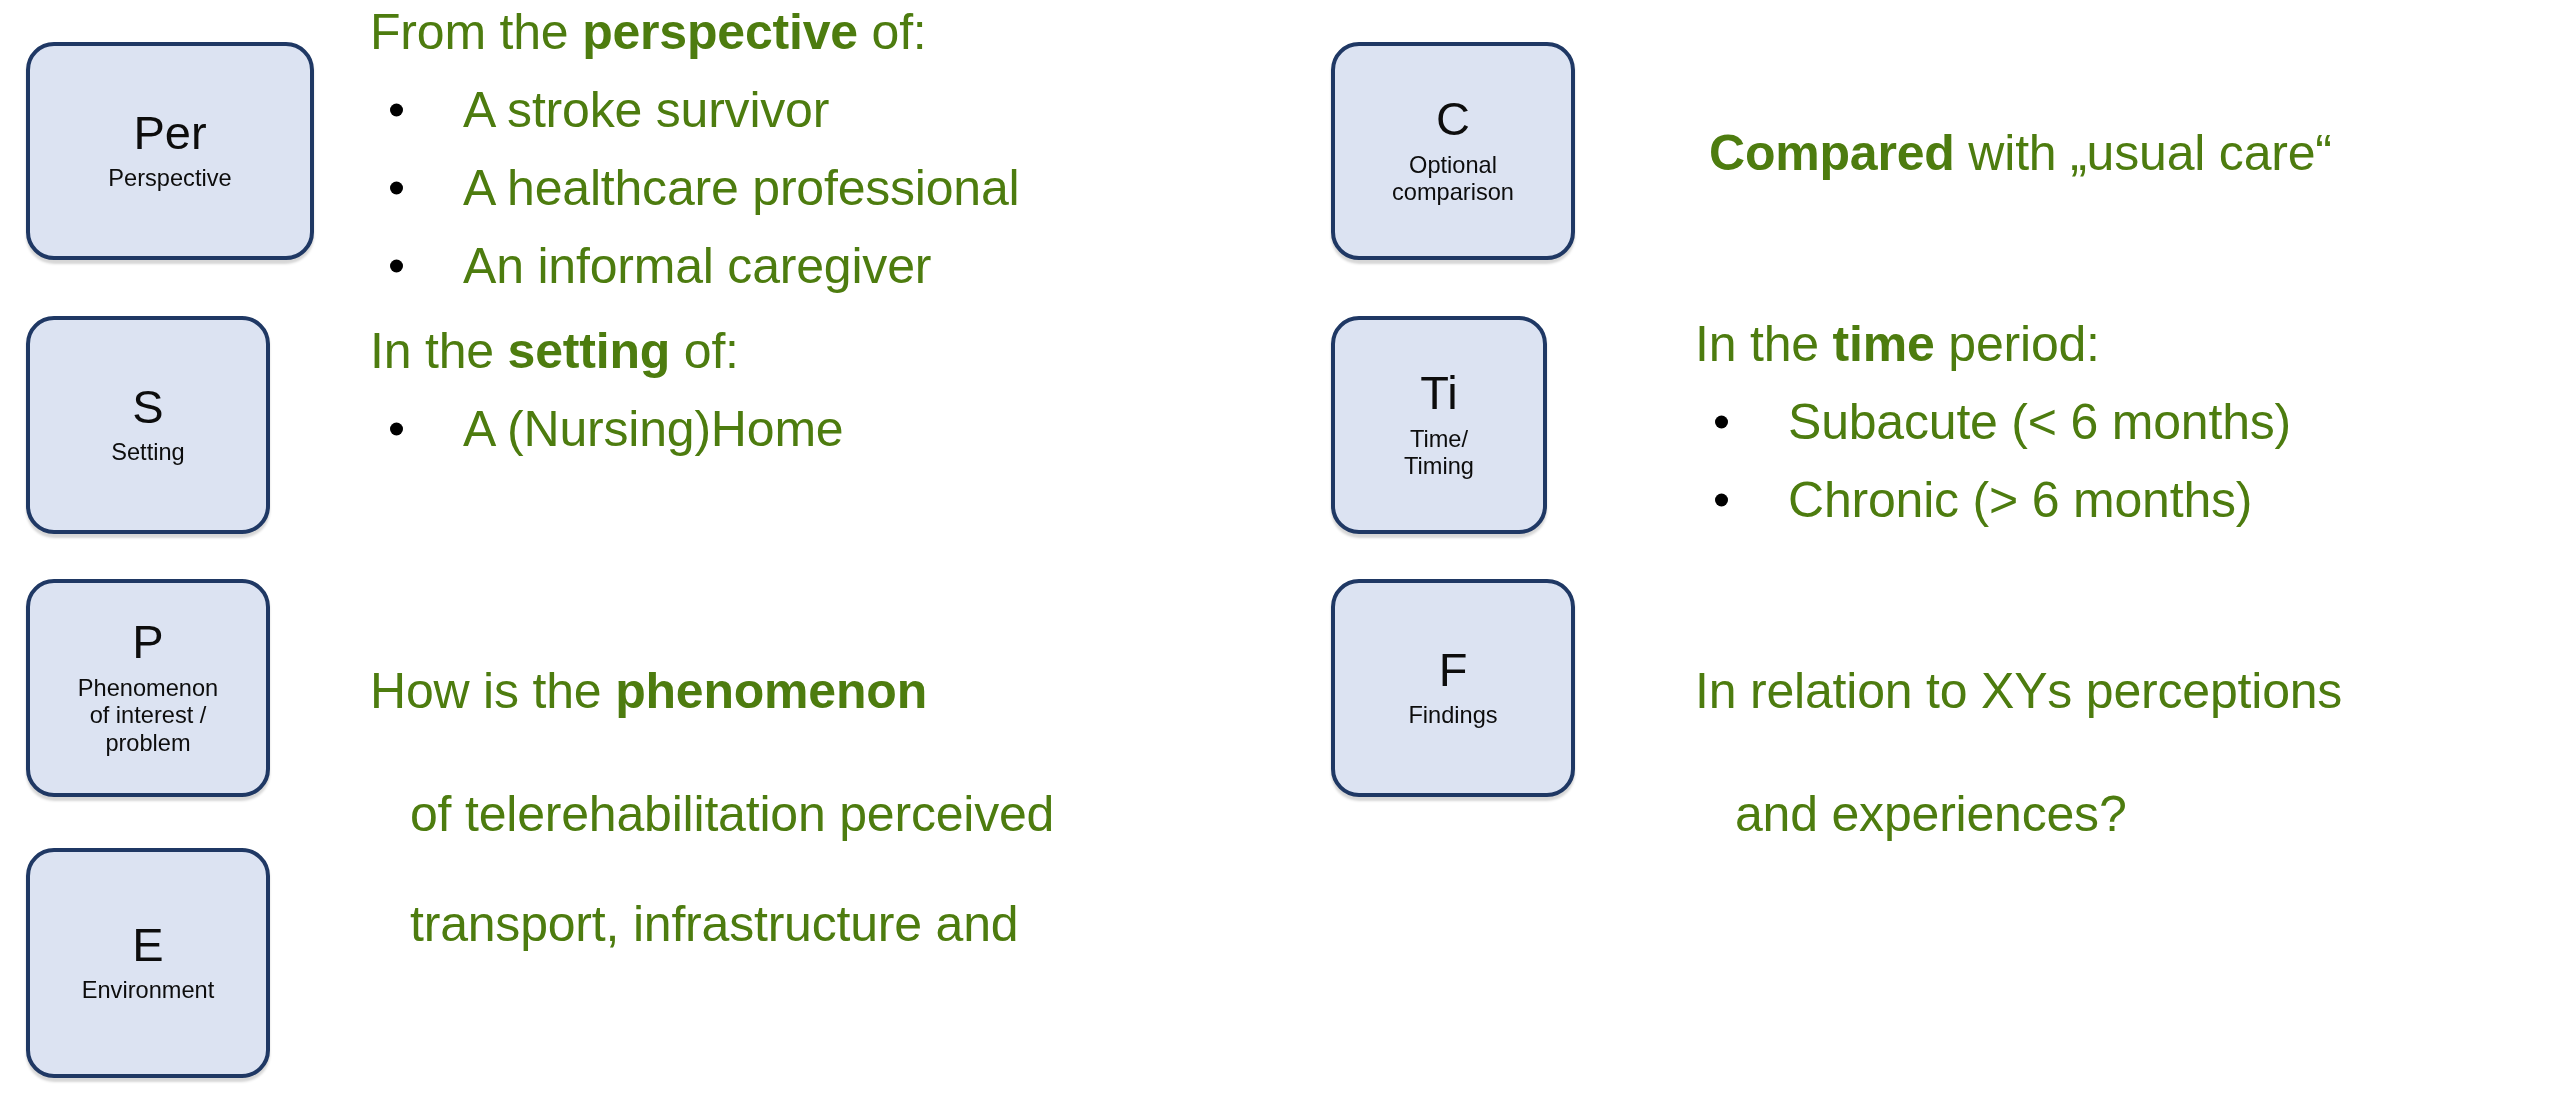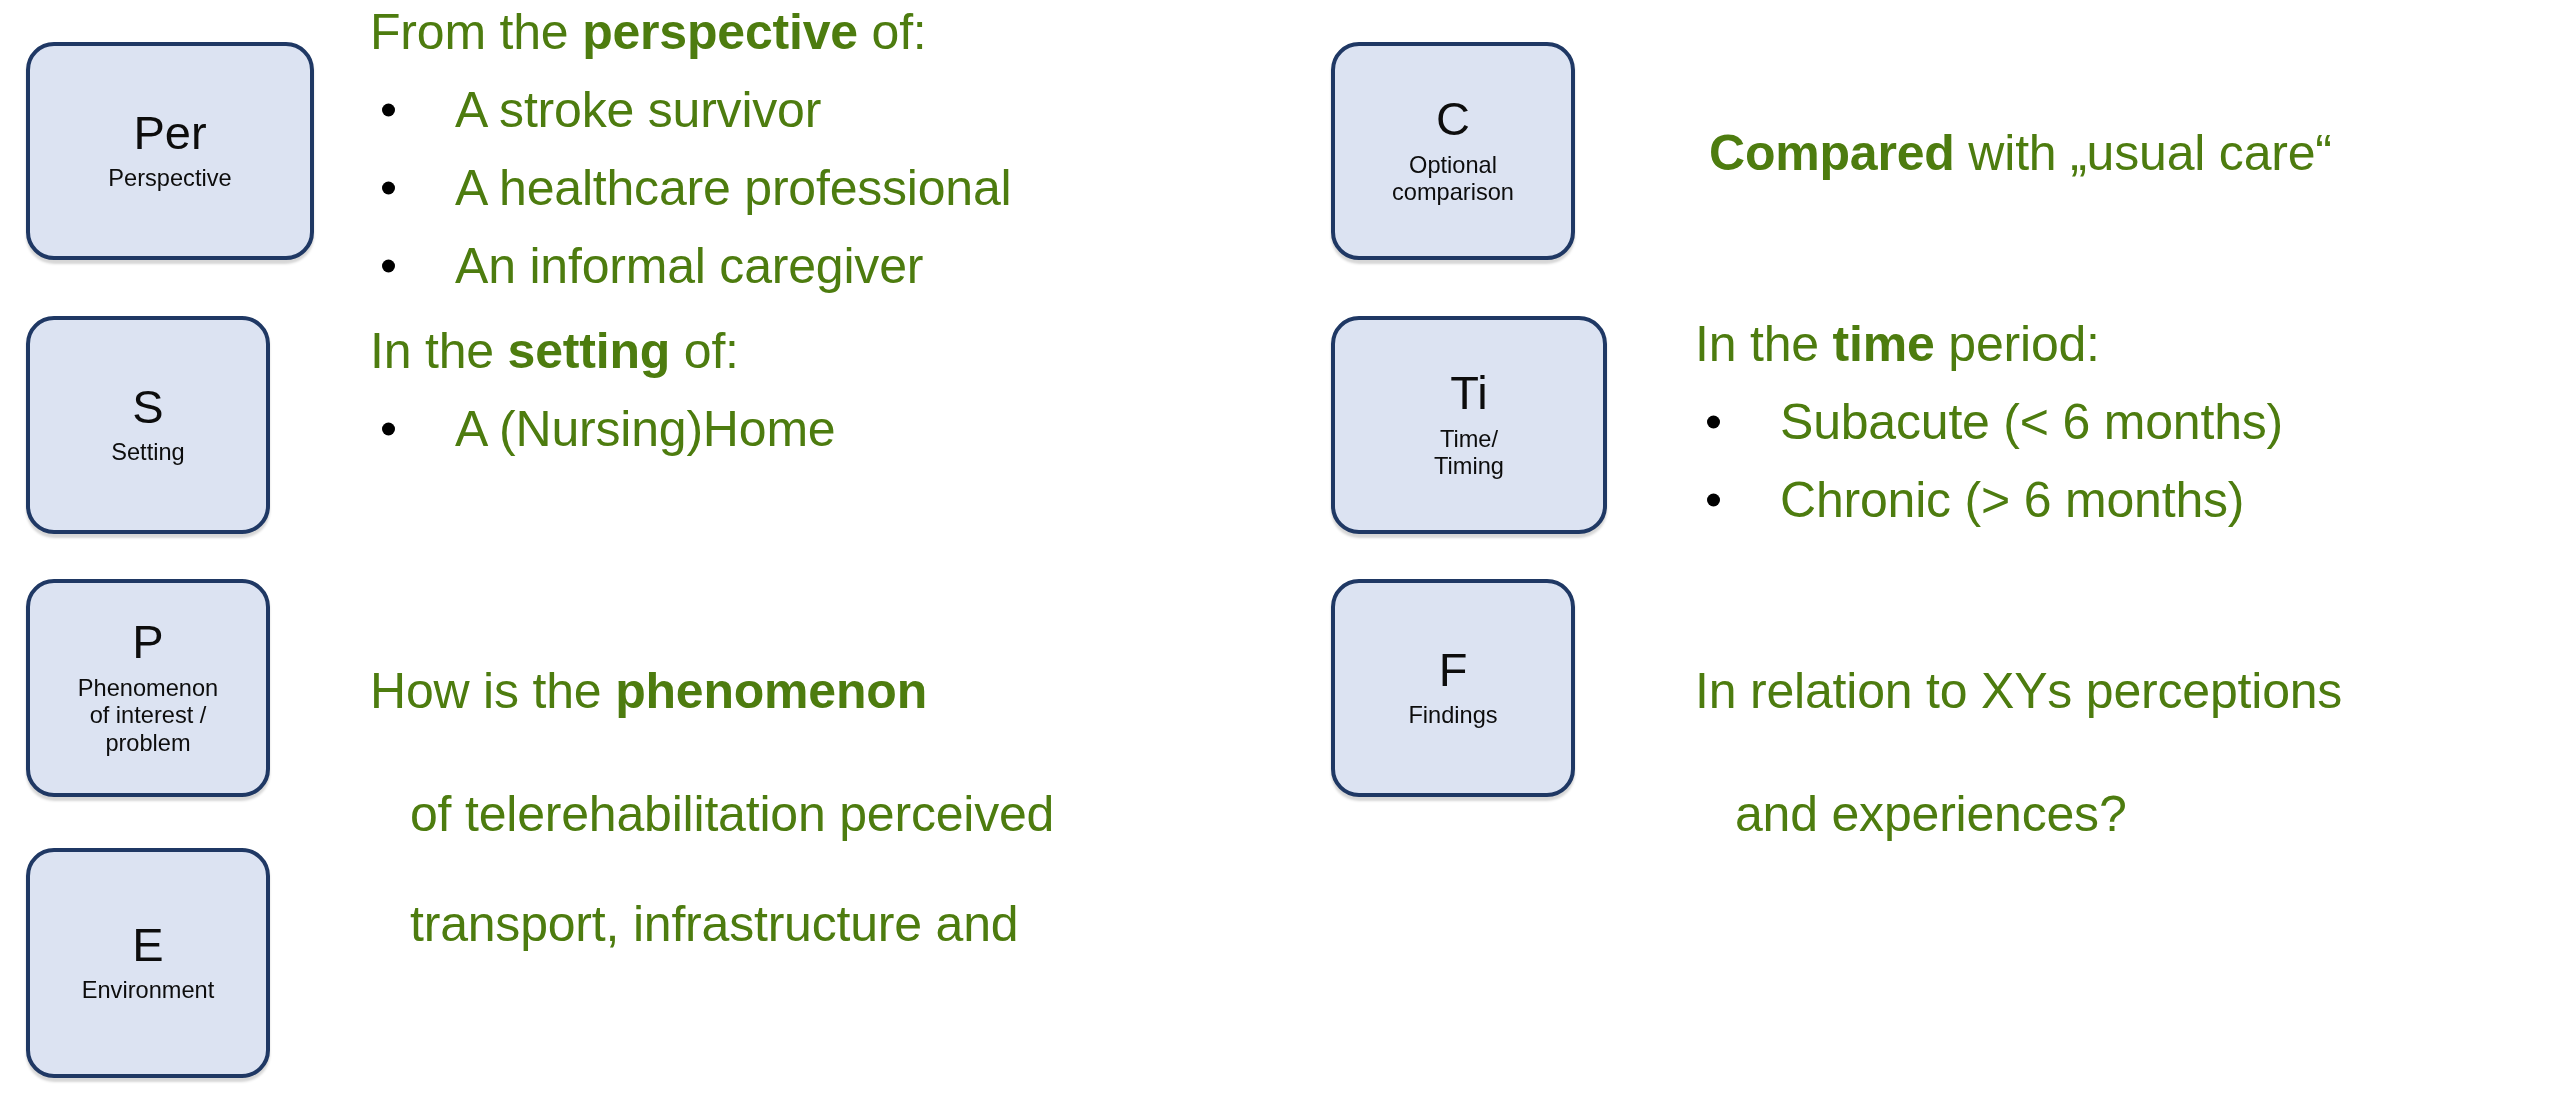--- a/index.html
+++ b/index.html
@@ -52,21 +52,21 @@
     color: #4d7c0f;
     letter-spacing: -0.2px;
   }
   .lead {
     white-space: nowrap;
   }
   .lead b { font-weight: 700; }
 
   ul.bullets {
     list-style: none;
-    margin: 4px;
+    margin: 12px;
     padding: 0;
   }
   ul.bullets li {
     position: relative;
     padding-left: 81px;
     margin-top: 28px;
     white-space: nowrap;
   }
   ul.bullets li .dot {
     position: absolute;
@@ -106,21 +106,21 @@
   <div class="code">E</div>
   <div class="sub">Environment</div>
 </div>
 
 <div class="box" style="left:1331px; top:42px; width:244px; height:218px;">
   <div class="code">C</div>
   <div class="sub">Optional
 comparison</div>
 </div>
 
-<div class="box" style="left:1331px; top:316px; width:276px; height:218px;">
+<div class="box" style="left:1331px; top:316px; width:216px; height:218px;">
   <div class="code">Ti</div>
   <div class="sub">Time/
 Timing</div>
 </div>
 
 <div class="box" style="left:1331px; top:579px; width:244px; height:218px;">
   <div class="code">F</div>
   <div class="sub">Findings</div>
 </div>
 

